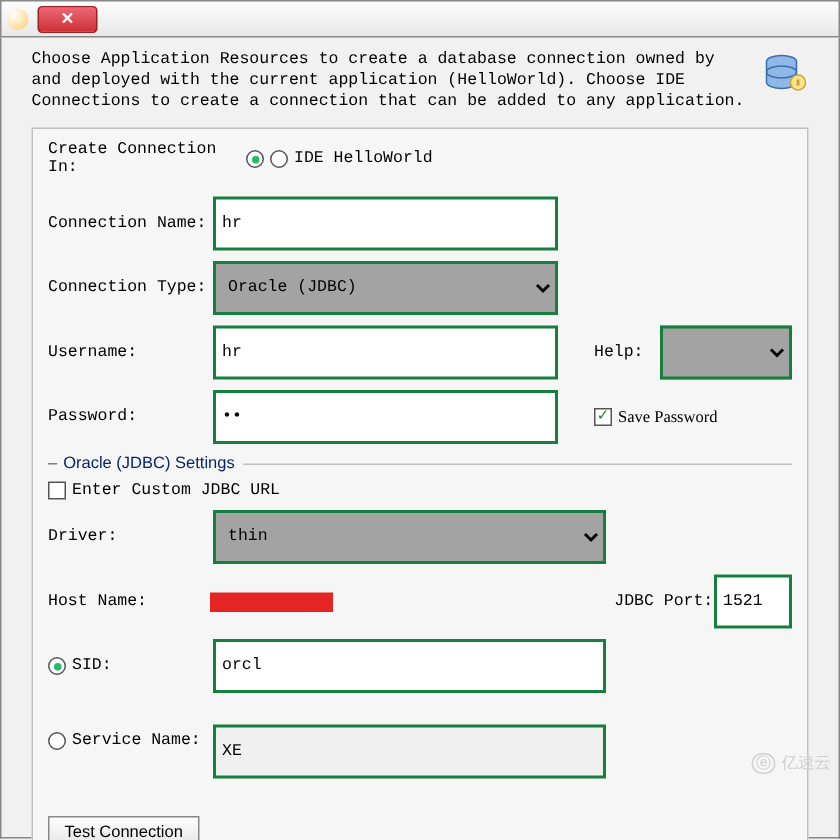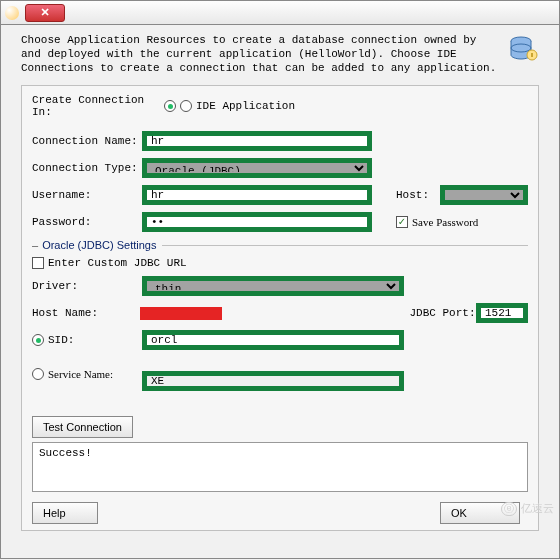--- a/index.html
+++ b/index.html
@@ -12,21 +12,21 @@
 .desc-row{display:flex;gap:8px;margin-bottom:10px;}
 .desc{font-family:"Courier New",monospace;font-size:11px;line-height:14px;flex:1;}
 .db-ic svg{width:32px;height:32px;}
 .panel{border:1px solid #C0C0C0;background:#F6F6F6;padding:8px 10px 6px;}
 .row{display:flex;align-items:center;margin-bottom:7px;}
 .lab{width:110px;font-family:"Courier New",monospace;}
 .radio{width:12px;height:12px;border:1px solid #555;border-radius:50%;display:inline-flex;align-items:center;justify-content:center;margin-right:4px;vertical-align:middle;background:#fff;}
 .radio.sel::after{content:"";width:5px;height:5px;background:#2b6;border-radius:50%;}
 .chk{width:12px;height:12px;border:1px solid #555;display:inline-flex;align-items:center;justify-content:center;margin-right:4px;background:#fff;vertical-align:middle;}
 .chk.sel{color:#2a7a2a;font-size:10px;line-height:10px;}
-input.txt,select.sel-ctrl{border:5px solid #15803d;background:#fff;height:20px;padding:1px 4px;font-family:"Courier New",monospace;font-size:11px;}
+input.txt,select.sel-ctrl{border:2px solid #15803d;background:#fff;height:36px;padding:1px 4px;font-family:"Courier New",monospace;font-size:11px;}
 input.ro{background:#F0F0F0;}
 select.sel-ctrl{background:#a3a3a3;}
 .fs-title{color:#0A246A;font-family:"Courier New",monospace;margin:4px 0 6px;display:flex;align-items:center;}
 .fs-title .dash{color:#555;margin-right:4px;}
 .fs-title .line{flex:1;height:1px;background:#C0C0C0;margin-left:6px;}
 .btn{height:22px;border:1px solid #888;background:linear-gradient(#FDFDFD,#E5E5E5);padding:0 10px;font-family:"Courier New",monospace;display:inline-flex;align-items:center;}
 .result{border:1px solid #999;background:#fff;height:50px;padding:4px 6px;font-family:"Courier New",monospace;margin-top:4px;overflow:auto;}
 .btnbar{display:flex;margin-top:10px;}
 .redact{background:#E52424;width:82px;height:13px;display:inline-block;}
 .watermark{position:absolute;right:6px;bottom:44px;color:#cfcfcf;font-size:14px;display:flex;align-items:center;gap:4px;pointer-events:none;}
@@ -54,40 +54,40 @@
         </svg>
     </div>
   </div>
 
   <div class="panel">
 
     <div class="row">
       <span class="lab" style="width:132px">Create Connection In:</span>
       <span class="radio sel"></span>
       <span class="radio"></span>
-      <span style="font-family:'Courier New',monospace;">IDE Application</span>
+      <span style="font-family:'Courier New',monospace;">IDE HelloWorld</span>
     </div>
 
     <div style="height:6px"></div>
 
     <div class="row">
       <span class="lab">Connection Name:</span>
       <input class="txt" style="width: 230px;" value="hr">
     </div>
 
     <div class="row">
       <span class="lab">Connection Type:</span>
       <select class="sel-ctrl" style="width:230px"><option>Oracle (JDBC)</option></select>
     </div>
 
     <div class="row">
       <span class="lab">Username:</span>
       <input class="txt" style="width: 230px;" value="hr">
       <span style="width:24px"></span>
-      <span style="width:44px;font-family:'Courier New',monospace;">Host:</span>
+      <span style="width:44px;font-family:'Courier New',monospace;">Help:</span>
       <select class="sel-ctrl" style="flex:1"><option></option></select>
     </div>
 
     <div class="row">
       <span class="lab">Password:</span>
       <input class="txt" style="width: 230px;" value="••">
       <span style="width:24px"></span>
       <span class="chk sel">✓</span>
       <span style="font-family:Liberation Serif, serif;">Save Password</span>
     </div>
@@ -119,21 +119,21 @@
     </div>
 
     <div class="row">
       <span class="radio sel"></span>
       <span style="width:94px;font-family:'Courier New',monospace;">SID:</span>
       <input class="txt" style="width: 262px;" value="orcl">
     </div>
 
     <div class="row">
       <span class="radio"></span>
-      <span style="width:94px;font-family:Liberation Serif, serif;">Service Name:</span>
+      <span style="width:94px;font-family:Liberation Mono, monospace;">Service Name:</span>
       <input class="txt ro" style="width: 262px; margin-top: 14px;" readonly="" value="XE">
     </div>
 
     <div style="height:18px"></div>
 
     <button class="btn">
         <span>Test Connection</span>
       </button>
     <div class="result">Success!</div>
 

